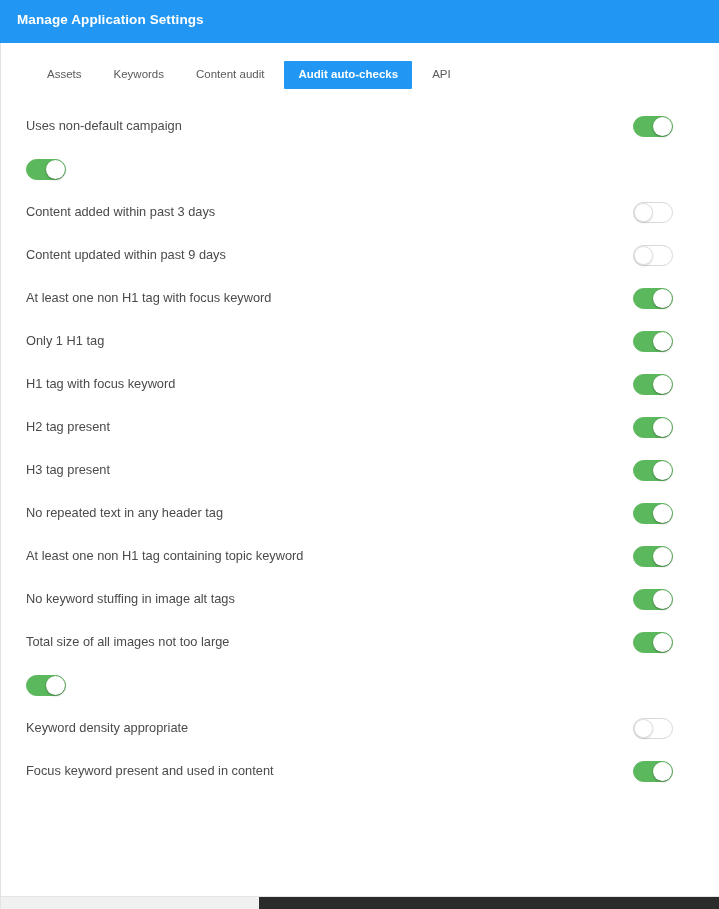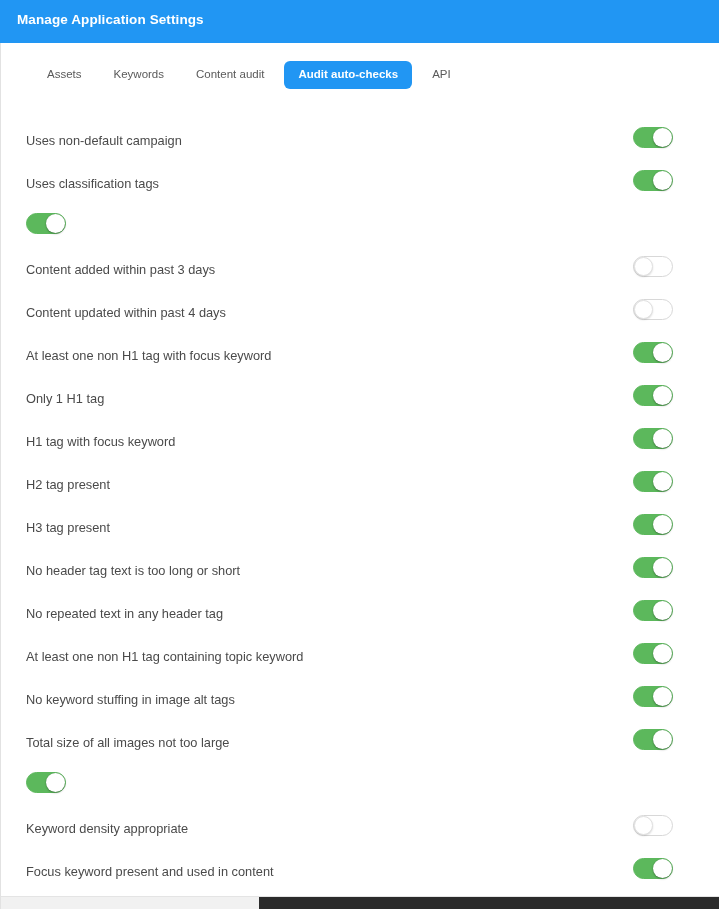--- a/index.html
+++ b/index.html
@@ -79,35 +79,35 @@
     border-radius: 4px;
     white-space: nowrap;
     cursor: pointer;
     line-height: 1;
   }
   .tab.active {
     background: #2196f3;
     color: #ffffff;
     font-weight: bold;
     padding: 8px 14px;
-    border-radius: 6px;
+    border-radius: 1px;
   }
 
   
   .settings-list {
     position: absolute;
     left: 0;
     top: 62px;
     width: 719px;
   }
   .setting-row {
     position: relative;
     height: 43px;
     display: flex;
-    align-items: flex-end;
+    align-items: center;
     padding-left: 25px;
     padding-right: 47px;
     box-sizing: border-box;
   }
   .setting-label {
     flex: 1 1 auto;
     font-size: 12.8px;
     color: #4a4a4a;
     white-space: nowrap;
     line-height: 1;
@@ -191,38 +191,32 @@
       </div>
 
     <div class="settings-list">
         <div class="setting-row">
           <div class="setting-label">Uses non-default campaign</div>
           <div class="toggle on" role="switch" aria-checked="true">
             <div class="knob"></div>
           </div>
         </div>
         <div class="setting-row">
-          <div class="setting-label">Uses classification tags</div>
-          <div class="toggle on" role="switch" aria-checked="true">
-            <div class="knob"></div>
-          </div>
-        </div>
-        <div class="setting-row">
           <div class="toggle on" role="switch" aria-checked="true">
             <div class="knob"></div>
           </div>
         </div>
         <div class="setting-row">
           <div class="setting-label">Content added within past 3 days</div>
           <div class="toggle off" role="switch" aria-checked="false">
             <div class="knob"></div>
           </div>
         </div>
         <div class="setting-row">
-          <div class="setting-label">Content updated within past 4 days</div>
+          <div class="setting-label">Content updated within past 9 days</div>
           <div class="toggle off" role="switch" aria-checked="false">
             <div class="knob"></div>
           </div>
         </div>
         <div class="setting-row">
           <div class="setting-label">At least one non H1 tag with focus keyword</div>
           <div class="toggle on" role="switch" aria-checked="true">
             <div class="knob"></div>
           </div>
         </div>
@@ -239,26 +233,20 @@
           </div>
         </div>
         <div class="setting-row">
           <div class="setting-label">H2 tag present</div>
           <div class="toggle on" role="switch" aria-checked="true">
             <div class="knob"></div>
           </div>
         </div>
         <div class="setting-row">
           <div class="setting-label">H3 tag present</div>
-          <div class="toggle on" role="switch" aria-checked="true">
-            <div class="knob"></div>
-          </div>
-        </div>
-        <div class="setting-row">
-          <div class="setting-label">No header tag text is too long or short</div>
           <div class="toggle on" role="switch" aria-checked="true">
             <div class="knob"></div>
           </div>
         </div>
         <div class="setting-row">
           <div class="setting-label">No repeated text in any header tag</div>
           <div class="toggle on" role="switch" aria-checked="true">
             <div class="knob"></div>
           </div>
         </div>

